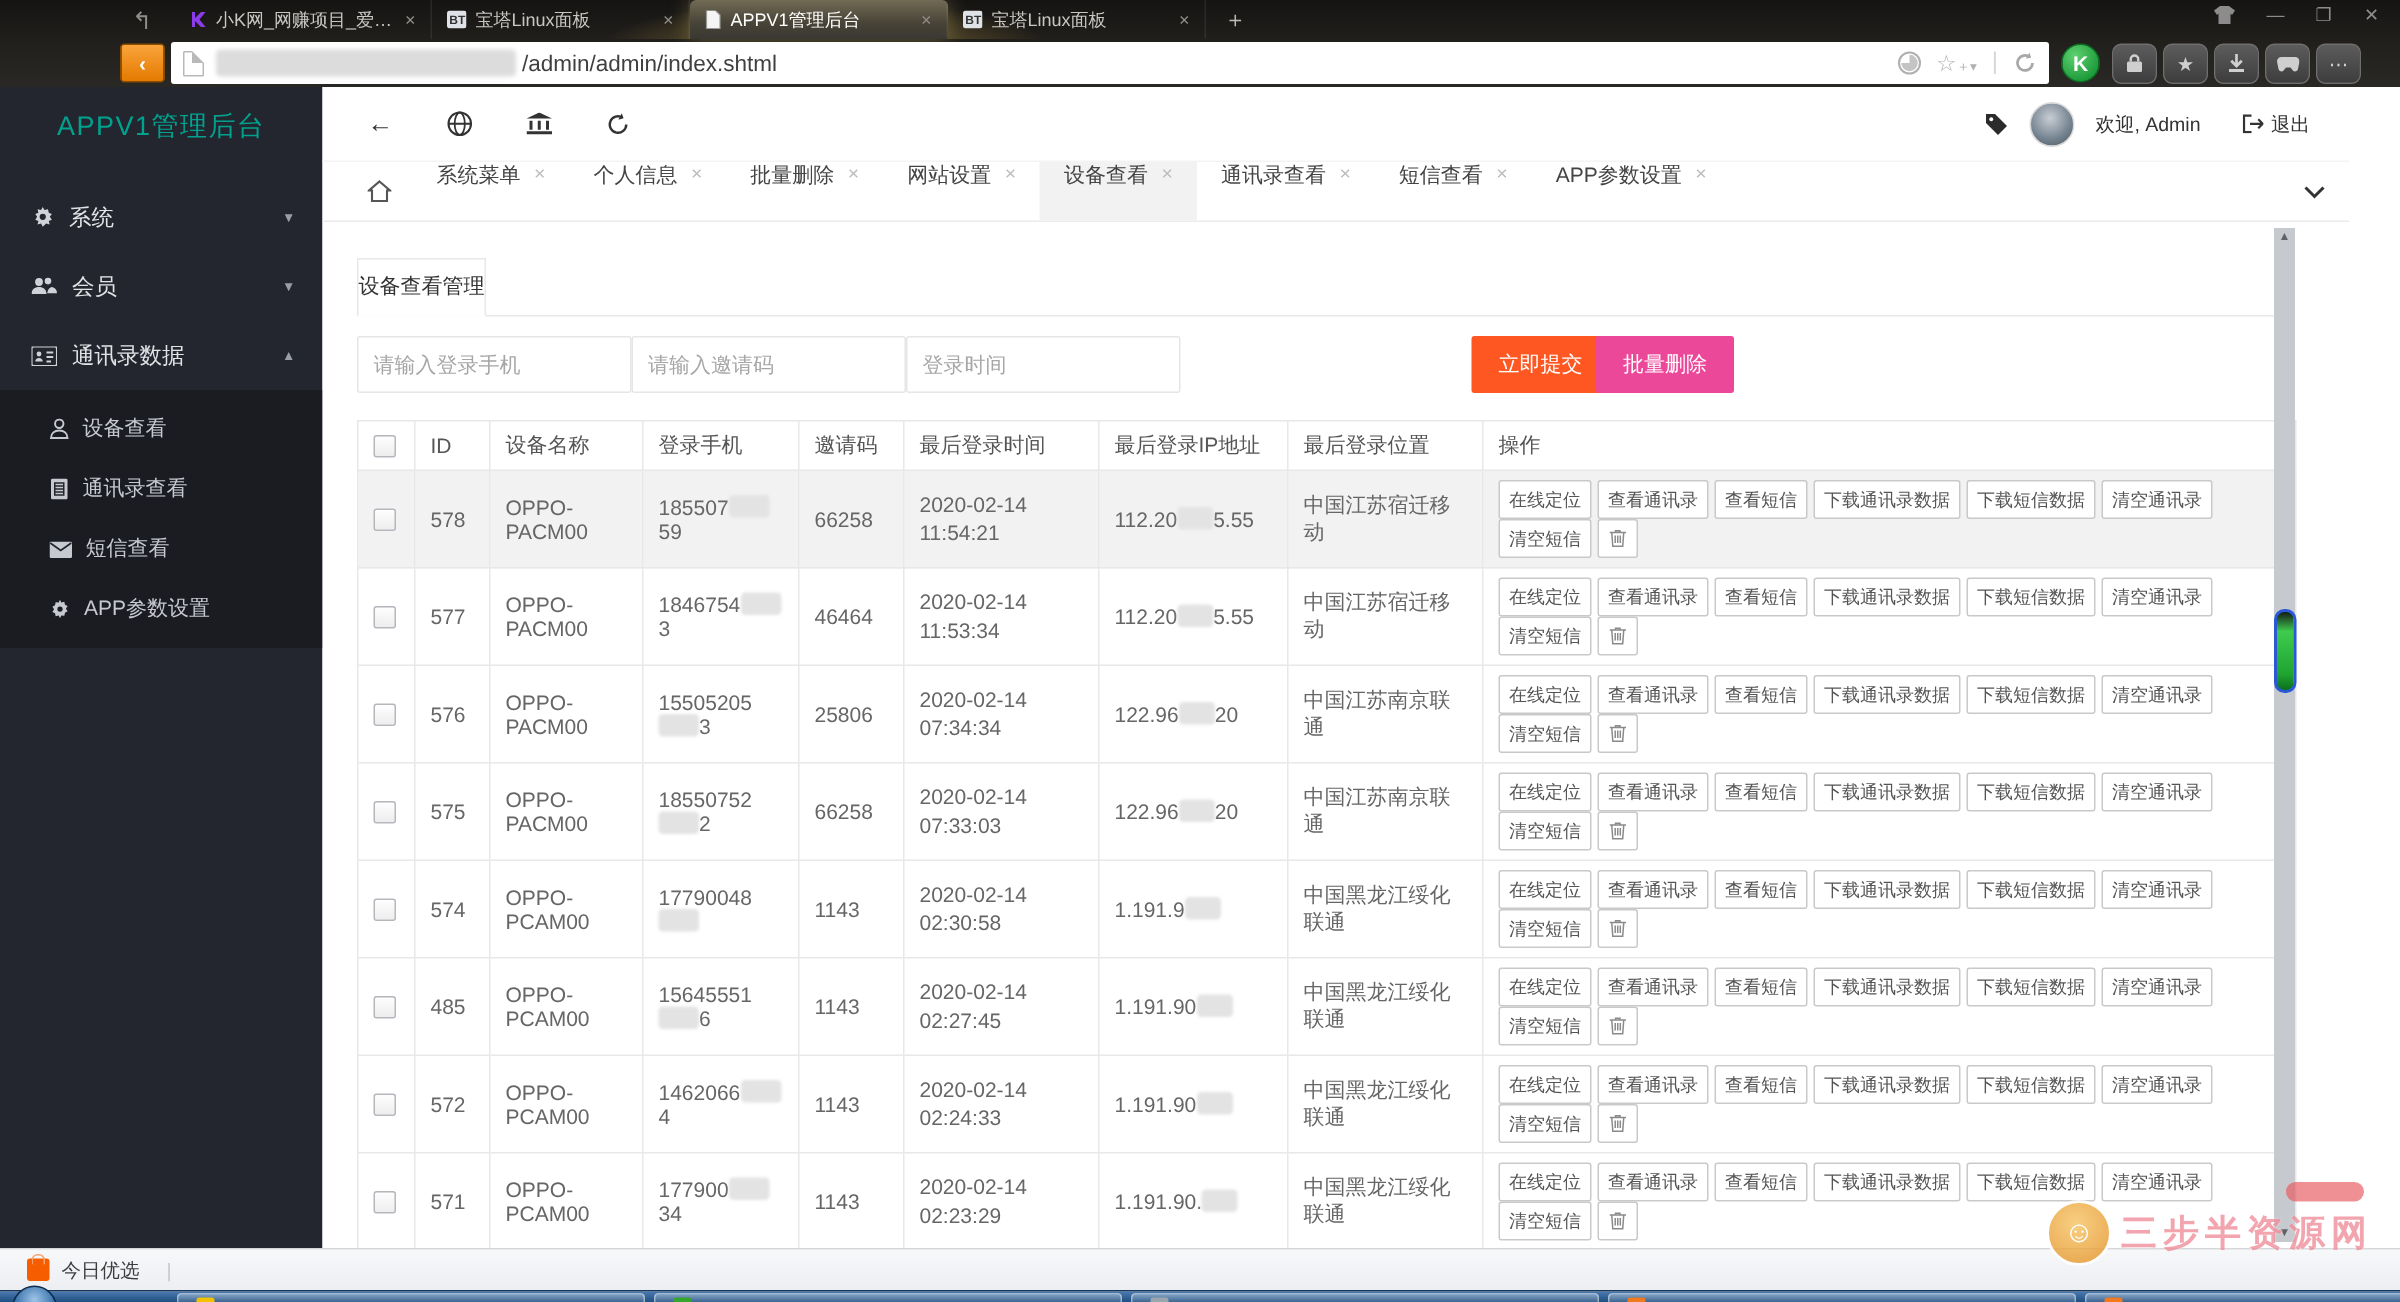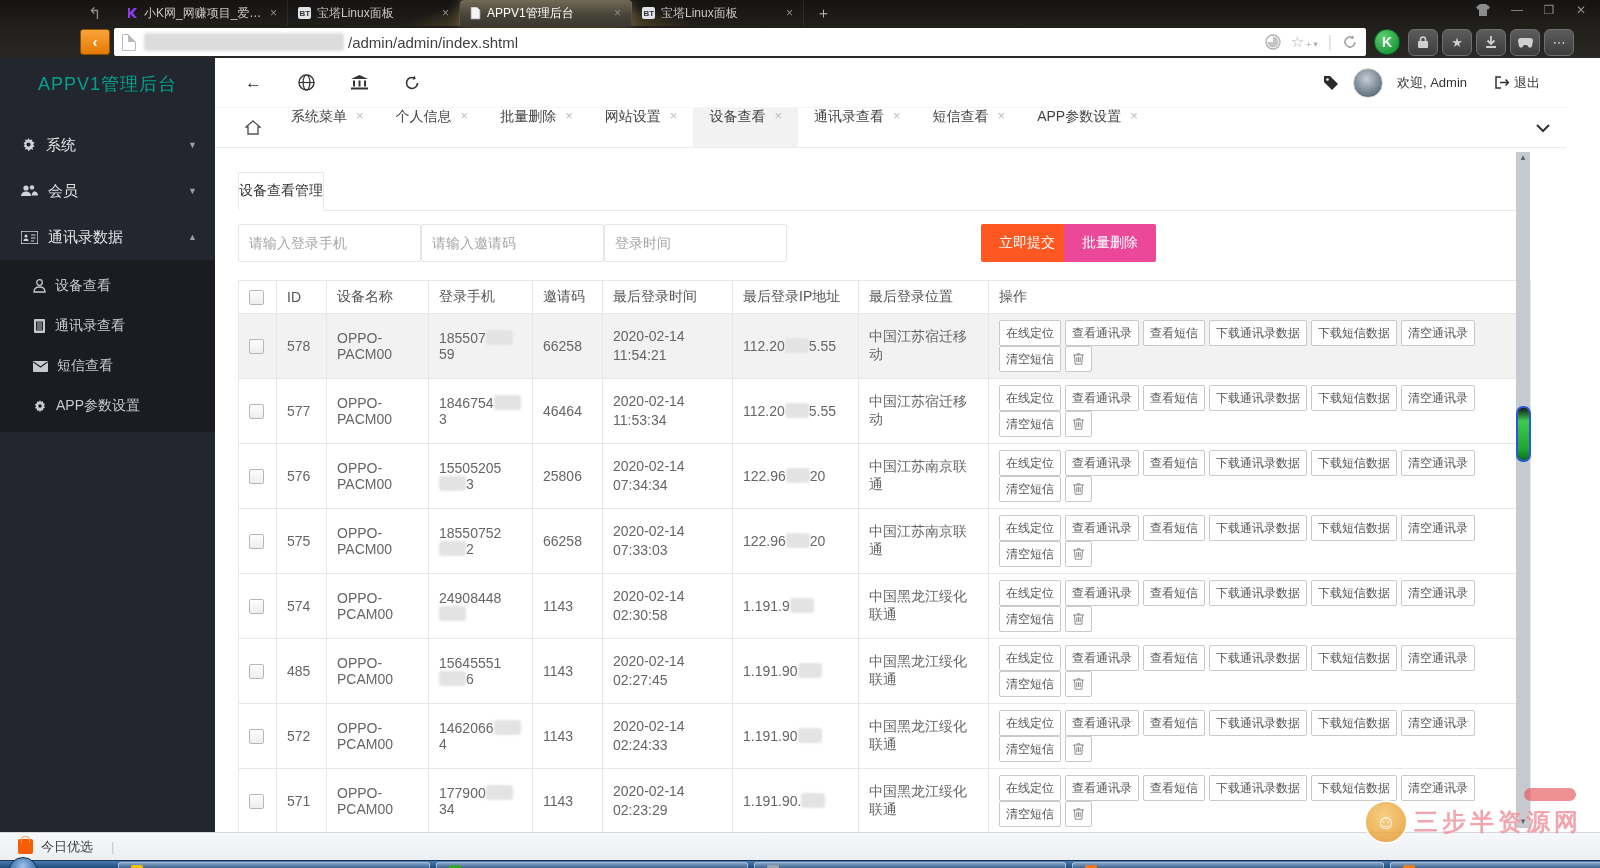--- a/index.html
+++ b/index.html
@@ -464,21 +464,21 @@
     <td class="c-ip"><span>122.96</span><span class="redact r-ip"></span><span>20</span></td>
     <td class="c-loc">中国江苏南京联通</td>
     <td class="c-act actions"><button class="act-btn">在线定位</button><button class="act-btn">查看通讯录</button><button class="act-btn">查看短信</button><button class="act-btn">下载通讯录数据</button><button class="act-btn">下载短信数据</button><button class="act-btn">清空通讯录</button><button class="act-btn">清空短信</button><button class="act-btn del"><svg width="11" height="12" viewBox="0 0 11 12">
                     <path d="M0 2h11M4 2V.8h3V2M1.5 2l.7 9.2h6.6L9.5 2M3.8 4v5M5.5 4v5M7.2 4v5" fill="none" stroke="#8a8a8a" stroke-width="1"></path>
                   </svg></button></td>
   </tr>
             <tr>
     <td class="c-check"><input type="checkbox" style=""></td>
     <td class="c-id">574</td>
     <td class="c-dev">OPPO-PCAM00</td>
-    <td class="c-phone"><span>24908448</span><span class="redact r-phone"></span><span></span></td>
+    <td class="c-phone"><span>17790048</span><span class="redact r-phone"></span><span></span></td>
     <td class="c-code">1143</td>
     <td class="c-time timecell">
       <div>2020-02-14</div>
       <div>02:30:58</div>
     </td>
     <td class="c-ip"><span>1.191.9</span><span class="redact r-ip"></span><span></span></td>
     <td class="c-loc">中国黑龙江绥化联通</td>
     <td class="c-act actions"><button class="act-btn">在线定位</button><button class="act-btn">查看通讯录</button><button class="act-btn">查看短信</button><button class="act-btn">下载通讯录数据</button><button class="act-btn">下载短信数据</button><button class="act-btn">清空通讯录</button><button class="act-btn">清空短信</button><button class="act-btn del"><svg width="11" height="12" viewBox="0 0 11 12">
                     <path d="M0 2h11M4 2V.8h3V2M1.5 2l.7 9.2h6.6L9.5 2M3.8 4v5M5.5 4v5M7.2 4v5" fill="none" stroke="#8a8a8a" stroke-width="1"></path>
                   </svg></button></td>

